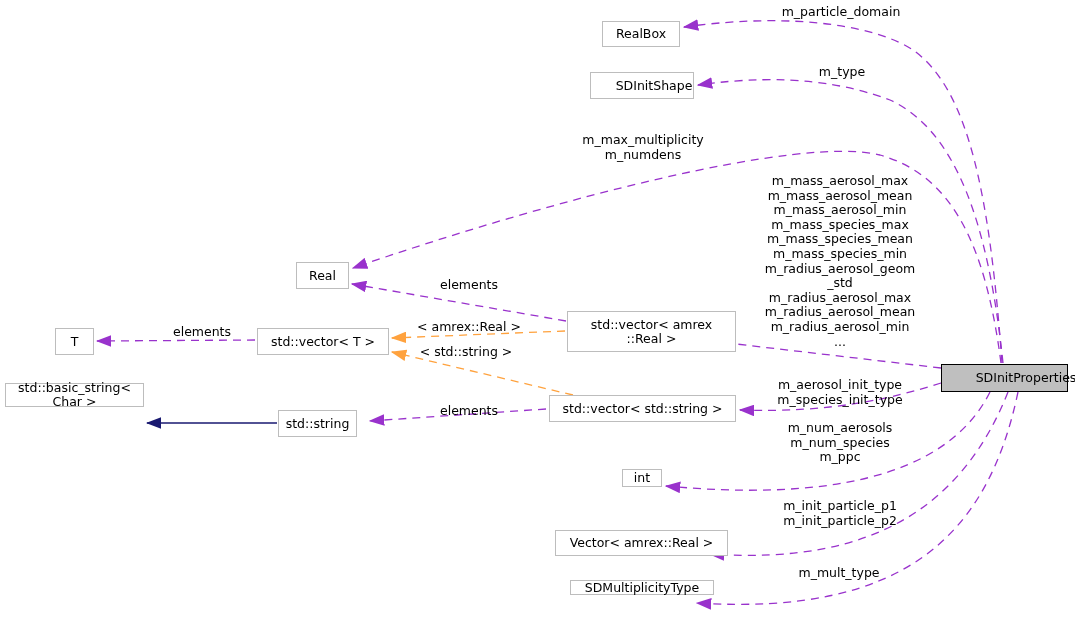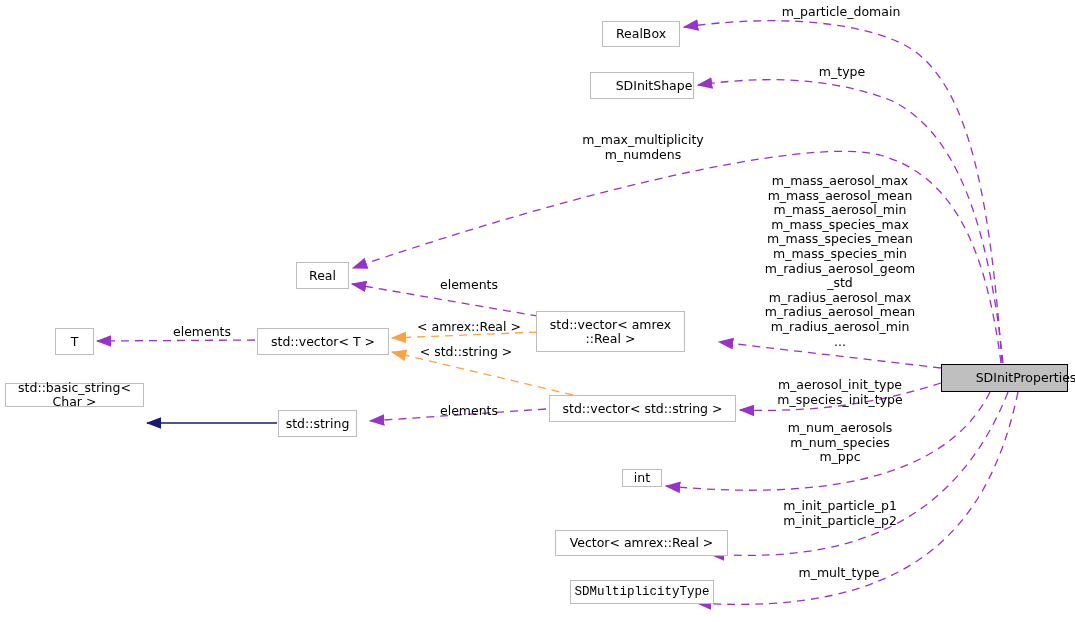--- a/index.html
+++ b/index.html
@@ -96,41 +96,41 @@
       </div>
       <div class="node" style="left: 296px; top: 262px; width: 53px; height: 27px;">
         <div>Real</div>
       </div>
       <div class="node" style="left: 55px; top: 328px; width: 39px; height: 27px;">
         <div>T</div>
       </div>
       <div class="node" style="left: 257px; top: 328px; width: 132px; height: 27px;">
         <div>std::vector&lt; T &gt;</div>
       </div>
-      <div class="node" style="left: 536px; top: 311px; width: 149px; height: 41px;">
+      <div class="node" style="left: 567px; top: 311px; width: 169px; height: 41px;">
         <div>std::vector&lt; amrex</div>
         <div>::Real &gt;</div>
       </div>
       <div class="node" style="left: 5px; top: 383px; width: 139px; height: 24px;">
         <div>std::basic_string&lt;</div>
         <div>Char &gt;</div>
       </div>
       <div class="node" style="left: 278px; top: 410px; width: 79px; height: 27px;">
         <div>std::string</div>
       </div>
       <div class="node" style="left: 549px; top: 395px; width: 187px; height: 27px;">
         <div>std::vector&lt; std::string &gt;</div>
       </div>
       <div class="node" style="left: 622px; top: 469px; width: 40px; height: 18px;">
         <div>int</div>
       </div>
       <div class="node" style="left: 555px; top: 530px; width: 173px; height: 26px;">
         <div>Vector&lt; amrex::Real &gt;</div>
       </div>
-      <div class="node" style="left: 570px; top: 580px; width: 144px; height: 24px; font-family: Liberation Mono, monospace;">
+      <div class="node" style="left: 570px; top: 580px; width: 144px; height: 15px;">
         <div>SDMultiplicityType</div>
       </div>
       <div class="node main" style="left: 941px; top: 364px; width: 127px; height: 28px; padding-left: 43px;">
         <div>SDInitProperties</div>
       </div>
     </div>
   <div id="labels-layer">
       <div class="edge-label" style="left: 841px; top: 12px;">
         <div>m_particle_domain</div>
       </div>

